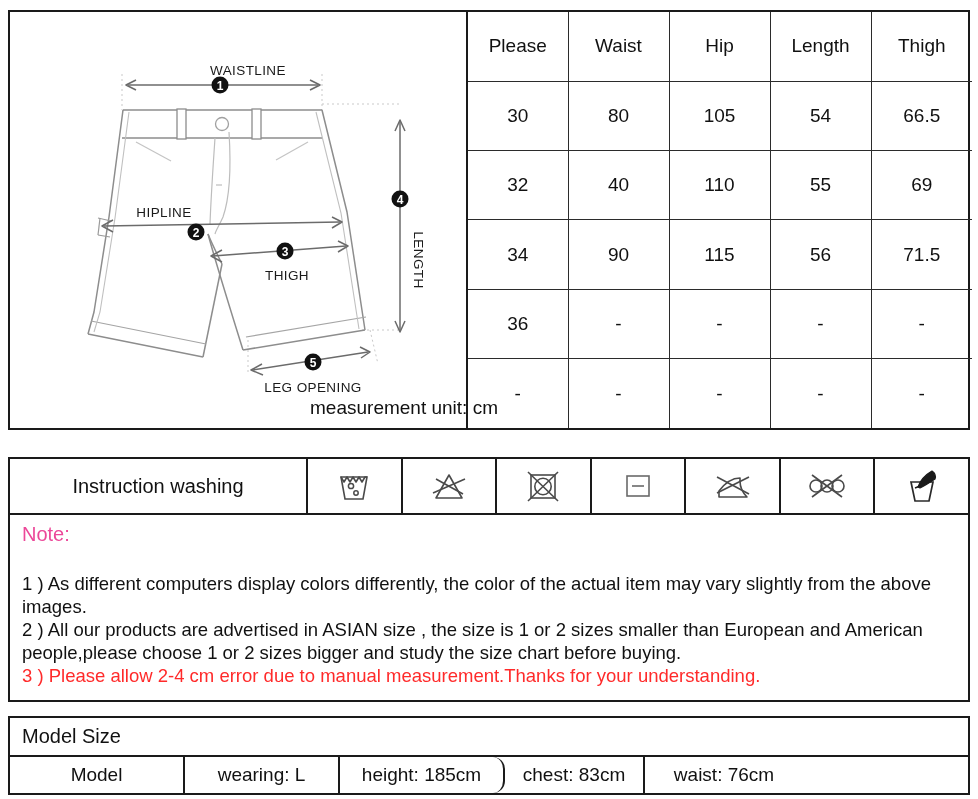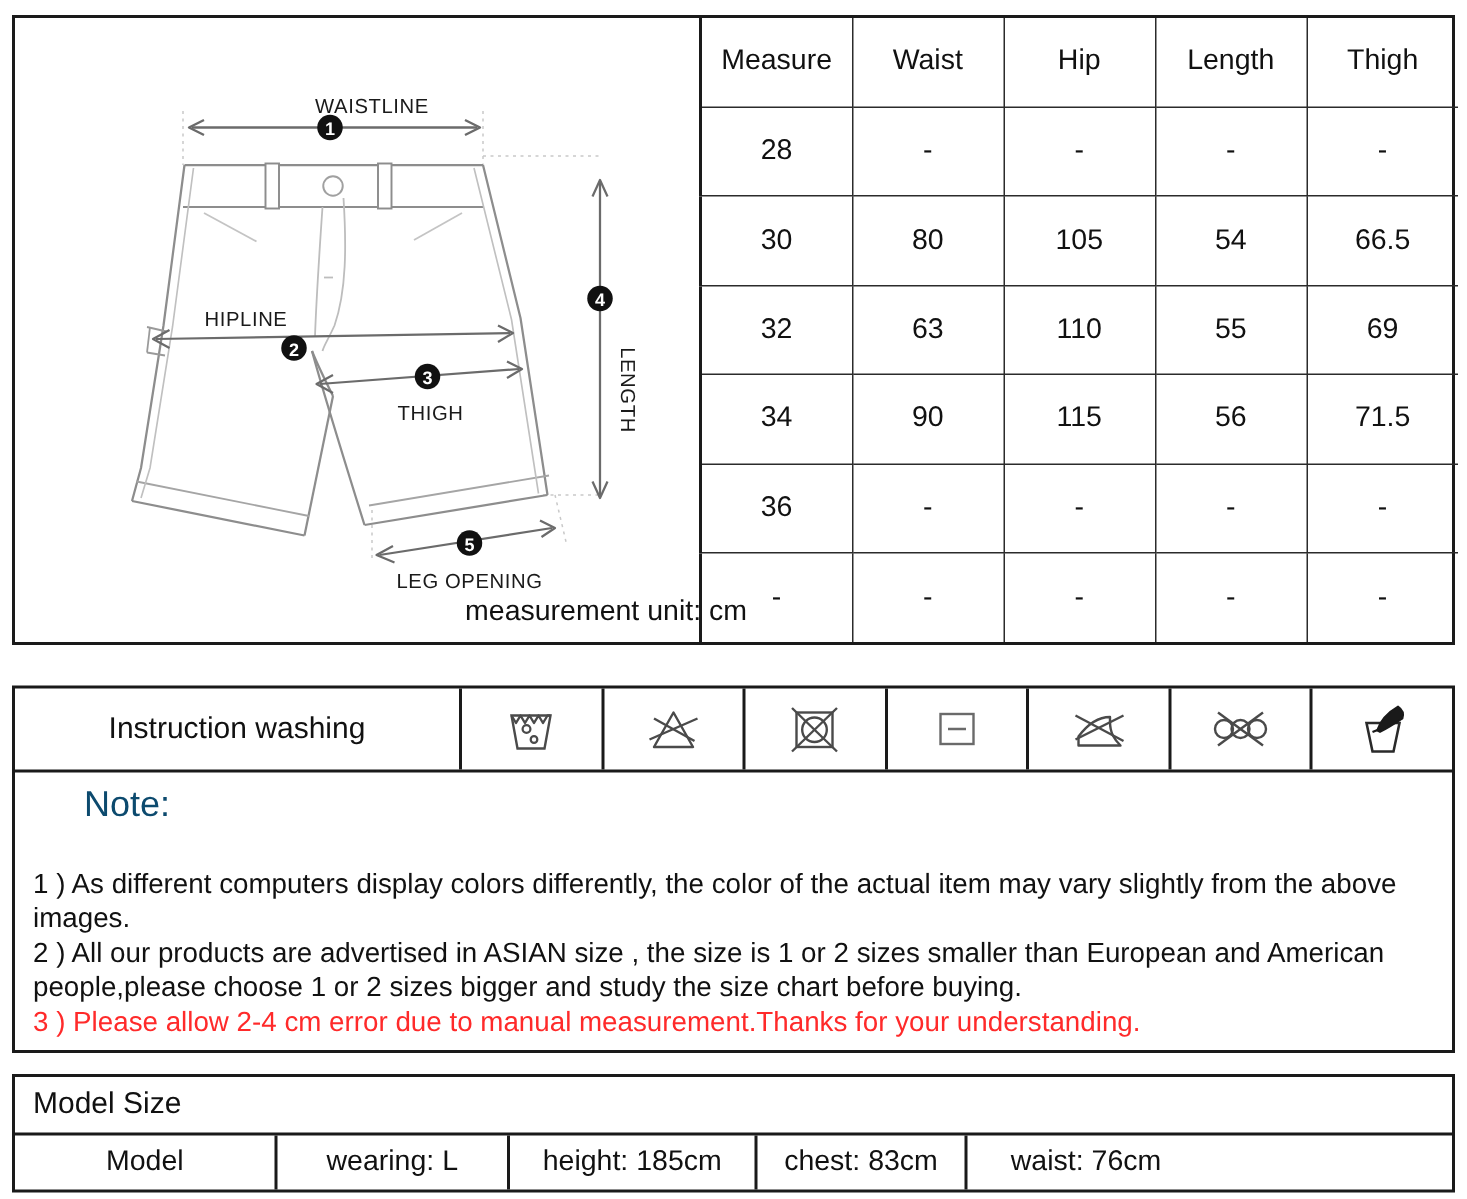--- a/index.html
+++ b/index.html
@@ -117,24 +117,23 @@
 
   #notes {
     position: absolute;
     left: 0;
     top: 56px;
     width: 958px;
     padding: 8px 12px 0 12px;
     box-sizing: border-box;
   }
   .note-title {
-    font-size: 24px;
-    color: #0c4a6e;
+    font-size: 20px;
+    color: #ec4899;
     margin-bottom: 26px;
-    margin-left: 34px;
   }
   .note-line {
     font-size: 18.5px;
     line-height: 23px;
     color: #111;
   }
   .note-line.red { color: #ff2a2a; }
 
   
   #bot-panel {
@@ -293,43 +292,36 @@
       <text x="303" y="355" font-family="Liberation Sans, sans-serif" font-size="12" fill="#fff" text-anchor="middle" font-weight="bold">5</text>
       <text x="303" y="380" font-family="Liberation Sans, sans-serif" font-size="13.5" fill="#1a1a1a" text-anchor="middle" letter-spacing="0.4">LEG OPENING</text>
     </svg>
 
     <div id="measure-unit">measurement unit: cm</div>
   </div>
 
   <table id="size-table">
     <tbody id="size-table-body">
         <tr>
-          <th>Measure</th>
+          <th>Please</th>
           <th>Waist</th>
           <th>Hip</th>
           <th>Length</th>
           <th>Thigh</th>
-        </tr>
-        <tr>
-          <td>28</td>
-          <td>-</td>
-          <td>-</td>
-          <td>-</td>
-          <td>-</td>
         </tr>
         <tr>
           <td>30</td>
           <td>80</td>
           <td>105</td>
           <td>54</td>
           <td>66.5</td>
         </tr>
         <tr>
           <td>32</td>
-          <td>63</td>
+          <td>40</td>
           <td>110</td>
           <td>55</td>
           <td>69</td>
         </tr>
         <tr>
           <td>34</td>
           <td>90</td>
           <td>115</td>
           <td>56</td>
           <td>71.5</td>
@@ -423,17 +415,17 @@
     <div class="note-line">2 ) All our products are advertised in ASIAN size , the size is 1 or 2 sizes smaller than European and American people,please choose 1 or 2 sizes bigger and study the size chart before buying.</div>
     <div class="note-line red">3 ) Please allow 2-4 cm error due to manual measurement.Thanks for your understanding.</div>
   </div>
 </div>
 
 <div class="panel" id="bot-panel">
   <div id="model-size-head">Model Size</div>
   <div id="model-row">
       <div class="model-cell" style="width: 175px;">Model</div>
       <div class="model-cell" style="width: 155px;">wearing: L</div>
-      <div class="model-cell" style="width: 165px;">height: 185cm</div>
+      <div class="model-cell" style="width: 165px; border-radius: 12px;">height: 185cm</div>
       <div class="model-cell" style="width: 140px;">chest: 83cm</div>
       <div class="model-cell" style="width: 158px;">waist: 76cm</div>
     </div>
 </div>
 
 </body></html>

